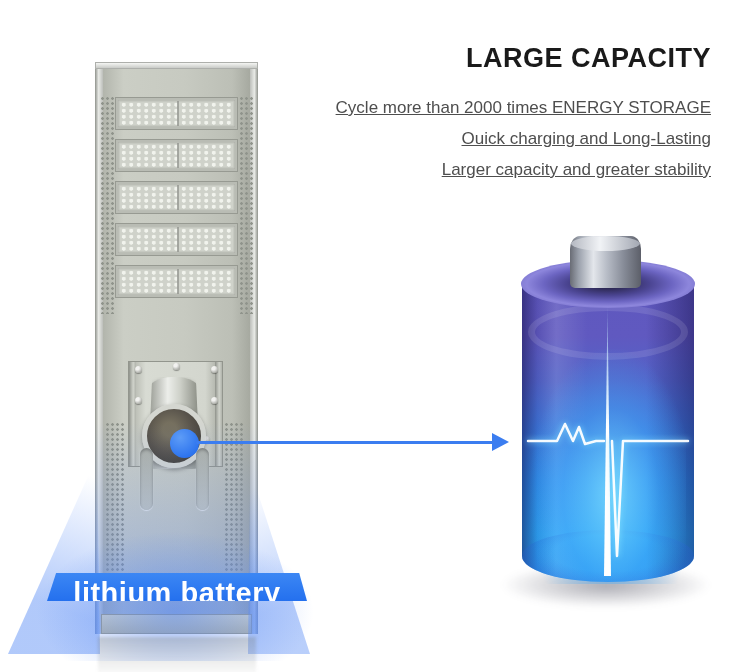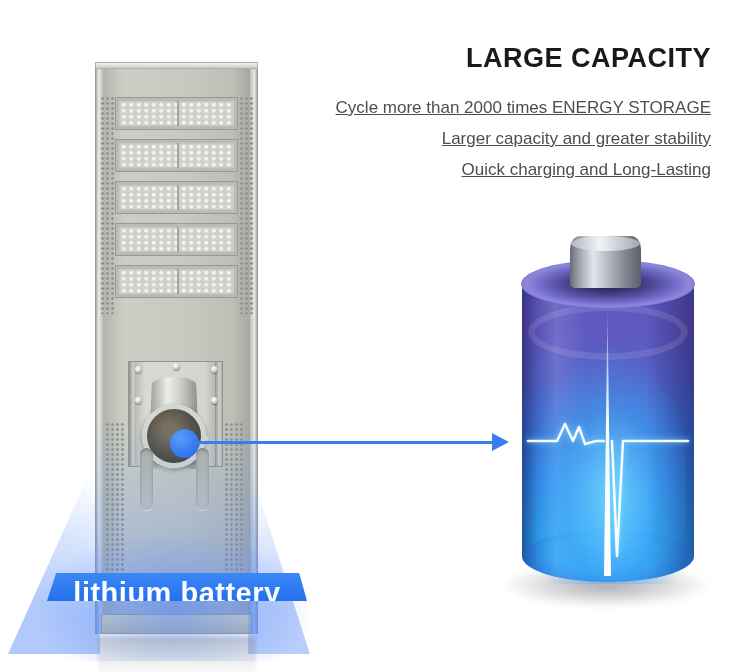--- a/index.html
+++ b/index.html
@@ -133,22 +133,22 @@
 </style>
 </head>
 <body>
 
 <div id="canvas">
 
   <div class="headline">
     <h1>LARGE CAPACITY</h1>
     <div class="sub">
       <div>Cycle more than 2000 times ENERGY STORAGE</div>
+      <div>Ouick charging and Long-Lasting</div>
       <div>Larger capacity and greater stability</div>
-      <div>Ouick charging and Long-Lasting</div>
     </div>
   </div>
 
   <div class="lamp">
     <div class="rail left"></div>
     <div class="rail right"></div>
     <div class="lamp-body"></div>
     <div class="lamp-top"></div>
 
     <div class="perf u-l"></div>

